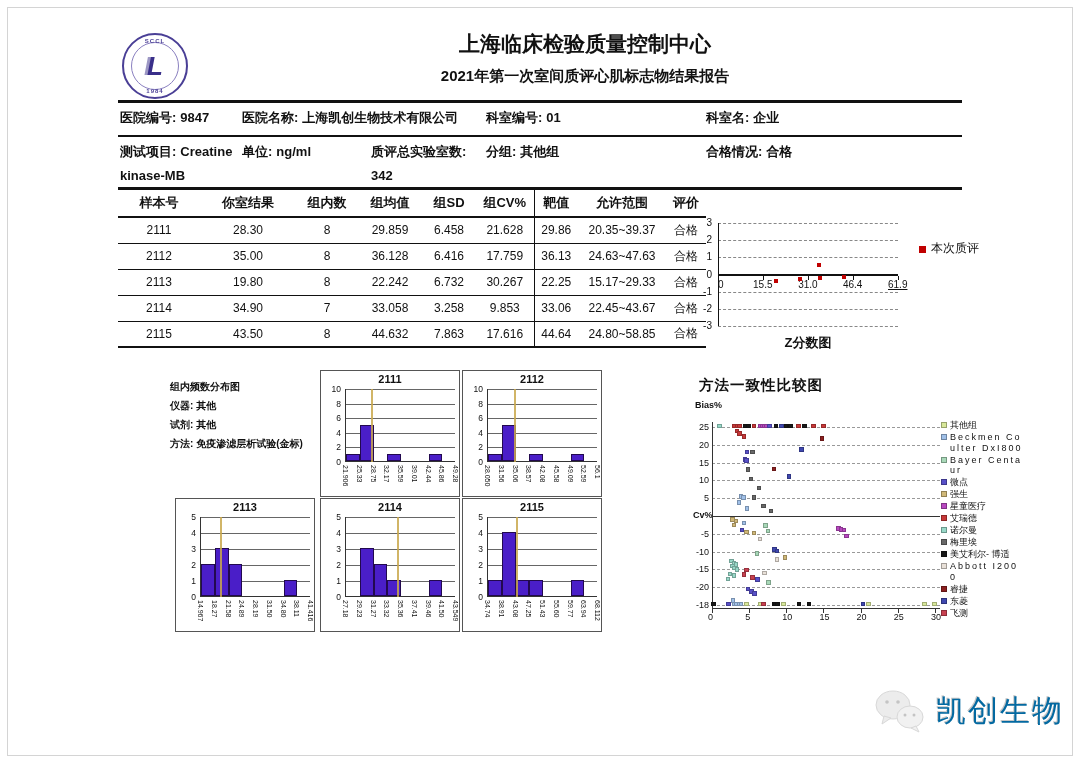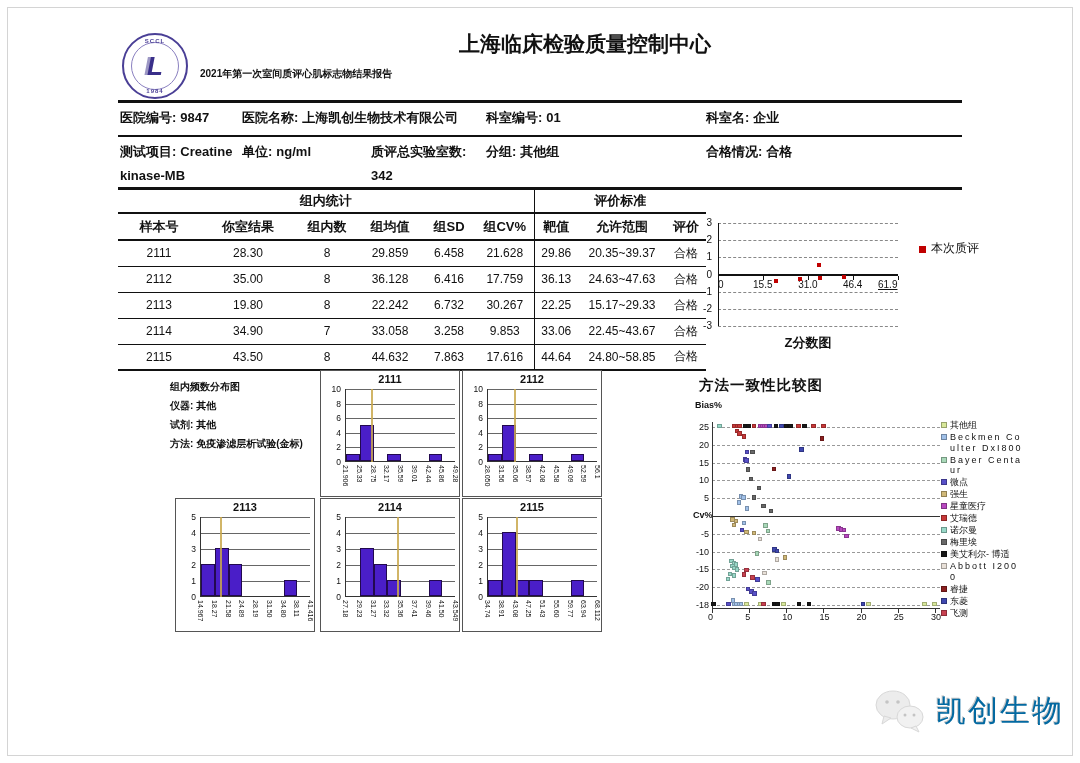--- a/index.html
+++ b/index.html
@@ -10,21 +10,21 @@
 
   
   .logo{position:absolute;left:122px;top:33px;width:66px;height:66px;border-radius:50%;
         border:2px solid #4a3f96;display:flex;flex-direction:column;align-items:center;justify-content:space-between;
         padding:3px 0;}
   .logo .ring{position:absolute;left:7px;top:7px;right:7px;bottom:7px;border:1px solid #8a80c0;border-radius:50%;}
   .logo .t{font-size:6px;color:#4a3f96;font-weight:bold;letter-spacing:1px;z-index:1;}
   .logo .c{font-size:26px;line-height:26px;font-weight:bold;font-style:italic;color:#3a2f8a;z-index:1;
            text-shadow:-3px 0 0 rgba(58,47,138,.5);}
   .title{position:absolute;left:200px;top:30px;width:770px;text-align:center;font-size:21px;font-weight:bold;}
-  .subtitle{position:absolute;left:200px;top:67px;width:770px;text-align:left;font-size:10px;font-weight:bold;}
+  .subtitle{position:absolute;left:200px;top:67px;width:770px;text-align:center;font-size:15px;font-weight:bold;}
   .hr{position:absolute;left:118px;width:844px;background:#111;}
 
   .inf{position:absolute;font-size:13px;font-weight:600;line-height:24px;}
   .inf .lb{margin-right:4px;}
 
   
   #stats-table{position:absolute;left:118px;top:190px;}
   #stats-table table{border-collapse:collapse;table-layout:fixed;}
   #stats-table td{text-align:center;padding:0;vertical-align:middle;}
   td.gh{font-weight:bold;font-size:13px;height:23px;border-bottom:2px solid #111;}
@@ -139,24 +139,20 @@
           <col style="width: 96px;">
           <col style="width: 62px;">
           <col style="width: 64px;">
           <col style="width: 54px;">
           <col style="width: 58px;">
           <col style="width: 44px;">
           <col style="width: 88px;">
           <col style="width: 40px;">
         </colgroup>
         <tbody>
-          <tr>
-            <td colspan="6" class="gh">组内统计</td>
-            <td colspan="3" class="gh vdiv">评价标准</td>
-          </tr>
           <tr>
             <td class="ch">样本号</td>
             <td class="ch">你室结果</td>
             <td class="ch">组内数</td>
             <td class="ch">组均值</td>
             <td class="ch">组SD</td>
             <td class="ch">组CV%</td>
             <td class="ch vdiv">靶值</td>
             <td class="ch">允许范围</td>
             <td class="ch">评价</td>
@@ -237,21 +233,21 @@
       <div class="z-zero" style="left: 24px; width: 180px; top: 60.6px;"></div>
       <div class="z-vax" style="left: 24px; top: 10px; height: 103.2px;"></div>
       <div class="z-xlab" style="left: 24px; top: 65.6px;">0</div>
       <div class="z-tick" style="left: 69.0727px; top: 62.6px;"></div>
       <div class="z-xlab" style="left: 59.0727px; top: 65.6px;">15.5</div>
       <div class="z-tick" style="left: 114.145px; top: 62.6px;"></div>
       <div class="z-xlab" style="left: 104.145px; top: 65.6px;">31.0</div>
       <div class="z-tick" style="left: 158.927px; top: 62.6px;"></div>
       <div class="z-xlab" style="left: 148.927px; top: 65.6px;">46.4</div>
       <div class="z-tick" style="left: 204px; top: 62.6px;"></div>
-      <div class="z-xlab" style="left: 184px; top: 65.6px; text-decoration: underline;">61.9</div>
+      <div class="z-xlab" style="left: 194px; top: 65.6px; text-decoration: underline;">61.9</div>
       <div class="z-pt" style="left: 104.294px; top: 63.728px; background: rgb(192, 0, 0);"></div>
       <div class="z-pt" style="left: 123.777px; top: 62.696px; background: rgb(192, 0, 0);"></div>
       <div class="z-pt" style="left: 79.5767px; top: 65.792px; background: rgb(192, 0, 0);"></div>
       <div class="z-pt" style="left: 123.486px; top: 49.796px; background: rgb(192, 0, 0);"></div>
       <div class="z-pt" style="left: 148.494px; top: 62.008px; background: rgb(192, 0, 0);"></div>
       <div class="z-leg-sq" style="left: 225px; top: 33px; background: rgb(192, 0, 0);"></div>
       <div class="z-leg-tx" style="left: 237px; top: 27px;">本次质评</div>
       <div class="z-title" style="left: 24px; width: 180px; top: 121.2px;">Z分数图</div>
     </div>
 

